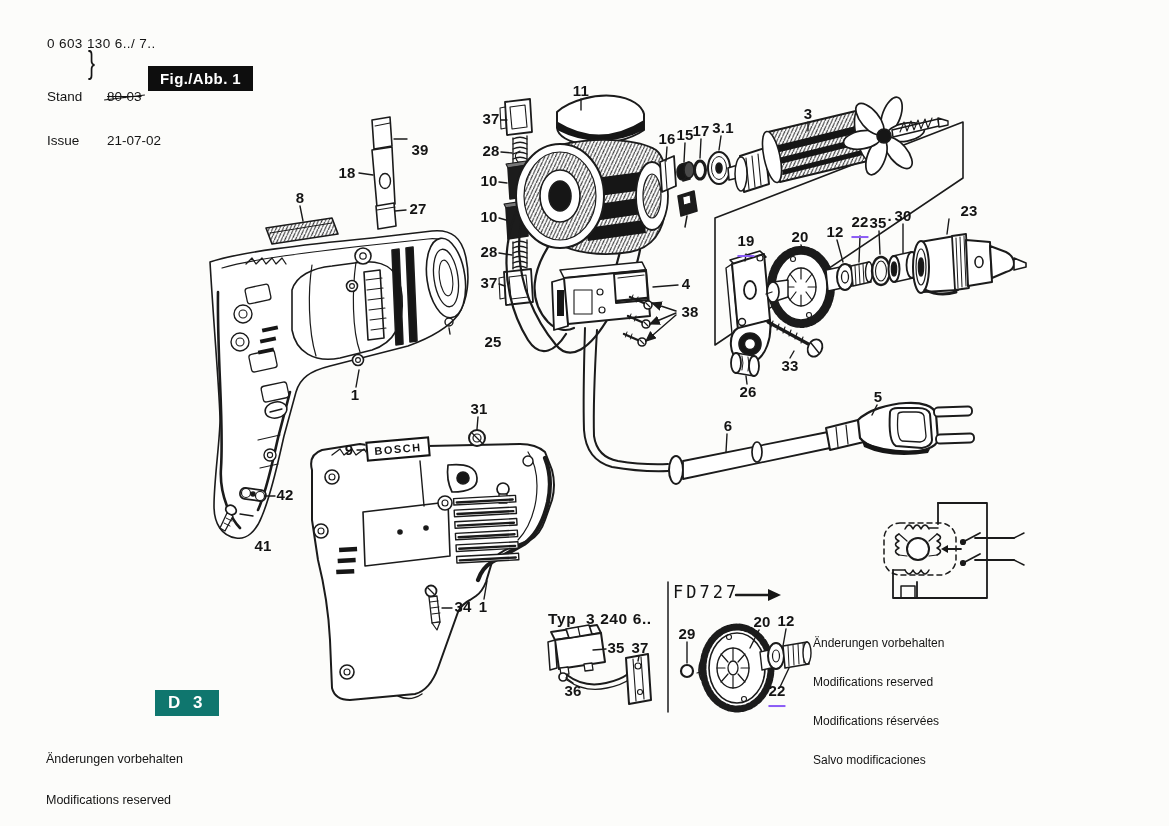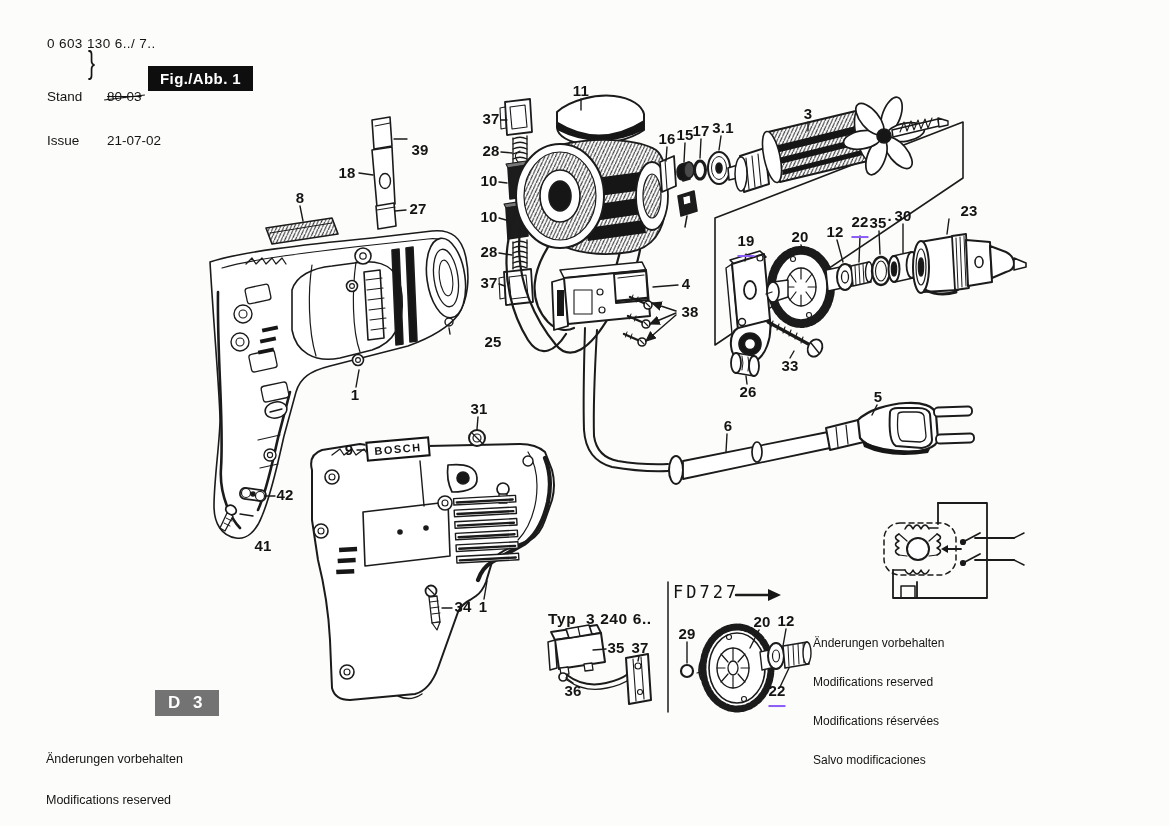--- a/index.html
+++ b/index.html
@@ -37,21 +37,21 @@
   #fd-code{left:673px;top:582px;font-size:17px;letter-spacing:3px;
     font-family:"DejaVu Sans Mono","Liberation Mono",monospace}
   #bosch-plate{
     position:absolute;left:366px;top:439px;width:60px;height:16px;
     border:2px solid #141414;background:#fff;transform:rotate(-5deg);
     display:flex;align-items:center;justify-content:center;
     font-weight:bold;font-size:11px;letter-spacing:1.5px;z-index:3;
   }
   #footer-left{left:46px;top:726px;font-size:12.5px;line-height:13.5px}
   #d3-badge{
-    left:155px;top:690px;background:#737373;color:#fff;font-weight:bold;
+    left:155px;top:690px;background:#0f766e;color:#fff;font-weight:bold;
     font-size:17px;letter-spacing:4px;padding:3px 13px;
   }
   #footer-right{left:813px;top:611px;font-size:12px;line-height:13px}
   #footer-right .company{font-weight:bold;font-size:12.5px;line-height:13px;margin-top:6px}
   #leader-lines line{stroke:#1a1a1a;stroke-width:1.4}
 </style>
 </head>
 <body>
 
 <svg id="canvas" width="1169" height="826" viewBox="0 0 1169 826" style="position:absolute" xmlns="http://www.w3.org/2000/svg">

